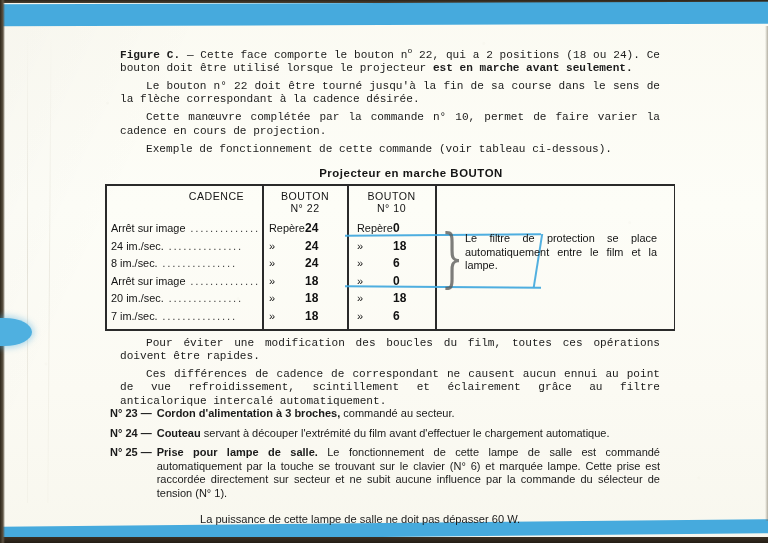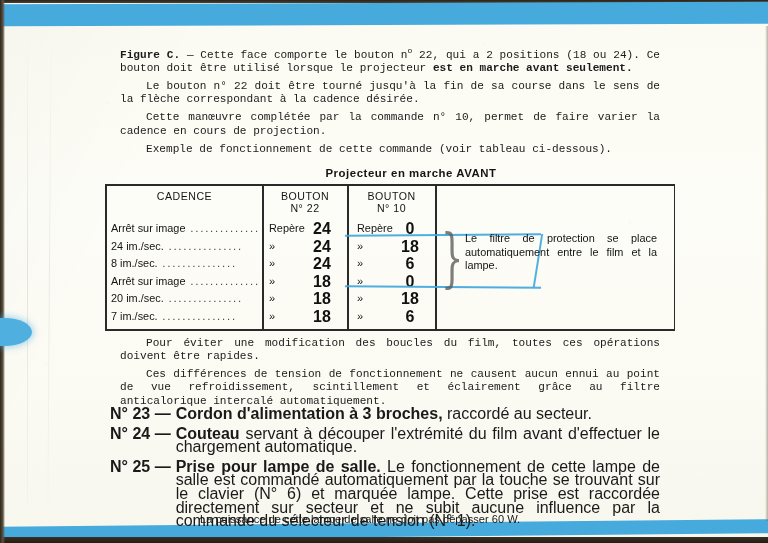--- a/index.html
+++ b/index.html
@@ -71,21 +71,21 @@
   .indent{text-indent:26px;}
 
   .blk-top{position:absolute;left:120px;top:44px;width:540px;}
   .blk-top .para + .para{margin-top:4.5px;}
 
   .blk-mid{position:absolute;left:120px;top:337px;width:540px;}
   .blk-mid .para + .para{margin-top:4px;}
 
   .items{position:absolute;left:110px;top:407px;width:550px;}
   .item{
-    display:flex;font-size:16px;line-height:13.6px;margin-bottom:6px;
+    display:flex;font-size:11px;line-height:13.6px;margin-bottom:6px;
     text-align:justify;
   }
   .item .lead{white-space:nowrap;font-weight:bold;margin-right:5px;}
   .item .body{flex:1;text-align:justify;}
   .tail{position:absolute;left:110px;top:513px;width:550px;
         font-size:11.1px;line-height:13.4px;text-indent:90px;}
 
   b,strong{font-weight:bold;}
   .sup{font-size:8px;vertical-align:super;}
 
@@ -106,35 +106,35 @@
   .vline{position:absolute;top:0;bottom:0;width:1.5px;background:#2a2a2a;}
   .v0{left:0;}          
   .v1{left:157px;}      
   .v2{left:242px;}      
   .v3{left:330px;}      
   .v4{right:0;}         
 
   .hdr{position:absolute;left:0;right:0;top:0;height:33px;}
   .hdr .cell{position:absolute;text-align:center;font-size:10.6px;
     line-height:12.4px;letter-spacing:.5px;color:#141414;top:4px;}
-  .hdr .h-cad{left:2px;width:155px;}
+  .hdr .h-cad{left:2px;width:155px;padding-left:32px;}
   .hdr .h-b22{left:159px;width:82px;}
   .hdr .h-b10{left:244px;width:85px;}
 
   .rows{position:absolute;left:0;right:0;top:34px;bottom:2px;}
   .row{position:relative;height:17.5px;}
   .c-cad{position:absolute;left:6px;width:148px;font-size:10.9px;
     line-height:17.5px;color:#141414;
     display:flex;align-items:center;}
   .c-cad .nm{white-space:nowrap;}
   .c-cad .dots{flex:1;overflow:hidden;white-space:nowrap;
     letter-spacing:2.2px;margin-left:5px;color:#2a2a2a;font-size:10px;}
   .c-mark{position:absolute;font-size:10.9px;line-height:17.5px;color:#141414;}
-  .c-val{position:absolute;font-size:16px;line-height:17.5px;
-    font-weight:bold;color:#111;text-align:center;}
+  .c-val{position:absolute;font-size:12px;line-height:17.5px;
+    font-weight:bold;color:#111;text-align:left;}
 
   .m22{left:164px;} .x22{left:200px;width:34px;}
   .m10{left:252px;} .x10{left:288px;width:34px;}
   .c-mark.sym{font-size:11px;}
 
   
   .ann{position:absolute;height:0;border-top:2px solid #3fa7dd;
        pointer-events:none;opacity:.92;}
   .ann-a{left:240px;top:48px;width:196px;transform:rotate(-0.45deg);}
   .ann-b{left:240px;top:100px;width:196px;transform:rotate(0.5deg);}
@@ -167,21 +167,21 @@
 
   <div class="content">
 
     <div class="blk-top">
       <p class="para hang"><b>Figure C.</b> <span>—</span><span> Cette face comporte le bouton n</span><span class="sup">o</span><span> 22, qui a 2 positions (18 ou 24). Ce bouton doit être utilisé lorsque le projecteur </span><b>est en marche avant seulement.</b></p>
       <p class="para indent">Le bouton n° 22 doit être tourné jusqu'à la fin de sa course dans le sens de la flèche correspondant à la cadence désirée.</p>
       <p class="para indent">Cette manœuvre complétée par la commande n° 10, permet de faire varier la cadence en cours de projection.</p>
       <p class="para indent">Exemple de fonctionnement de cette commande (voir tableau ci-dessous).</p>
     </div>
 
-    <div class="tbl-title"><span>Projecteur en marche AVANT</span></div>
+    <div class="tbl-title"><span>Projecteur en marche BOUTON</span></div>
 
     <div class="table-wrap">
       <div class="tbl">
         <div class="vline v0"></div>
         <div class="vline v1"></div>
         <div class="vline v2"></div>
         <div class="vline v3"></div>
         <div class="vline v4"></div>
 
         <div class="hdr">
@@ -265,27 +265,27 @@
         <div class="ann ann-b"></div>
         <div class="ann-join"></div>
 
         <div class="brace">}</div>
         <div class="note">Le filtre de protection se place automatiquement entre le film et la lampe.</div>
       </div>
     </div>
 
     <div class="blk-mid">
       <p class="para indent">Pour éviter une modification des boucles du film, toutes ces opérations doivent être rapides.</p>
-      <p class="para indent">Ces différences de tension de fonctionnement ne causent aucun ennui au point de vue refroidissement, scintillement et éclairement grâce au filtre anticalorique intercalé automatiquement.</p>
+      <p class="para indent">Ces différences de cadence de correspondant ne causent aucun ennui au point de vue refroidissement, scintillement et éclairement grâce au filtre anticalorique intercalé automatiquement.</p>
     </div>
 
     <div class="items" id="item-list">
         <div class="item">
           <span class="lead">N° 23  —</span>
-          <span class="body"><b>Cordon d'alimentation à 3 broches,</b><span> raccordé au secteur.</span></span>
+          <span class="body"><b>Cordon d'alimentation à 3 broches,</b><span> commandé au secteur.</span></span>
         </div>
         <div class="item">
           <span class="lead">N° 24  —</span>
           <span class="body"><b>Couteau</b><span> servant à découper l'extrémité du film avant d'effectuer le chargement automatique.</span></span>
         </div>
         <div class="item">
           <span class="lead">N° 25  —</span>
           <span class="body"><b>Prise pour lampe de salle.</b><span> Le fonctionnement de cette lampe de salle est commandé automatiquement par la touche se trouvant sur le clavier (N° 6) et marquée lampe. Cette prise est raccordée directement sur secteur et ne subit aucune influence par la commande du sélecteur de tension (N° 1).</span></span>
         </div>
       </div>

